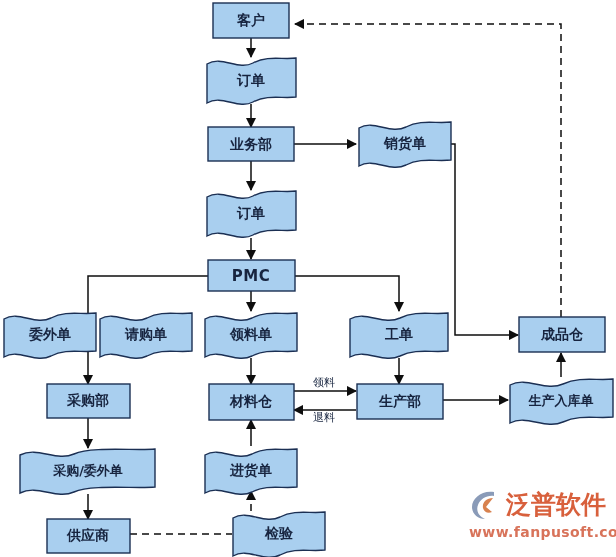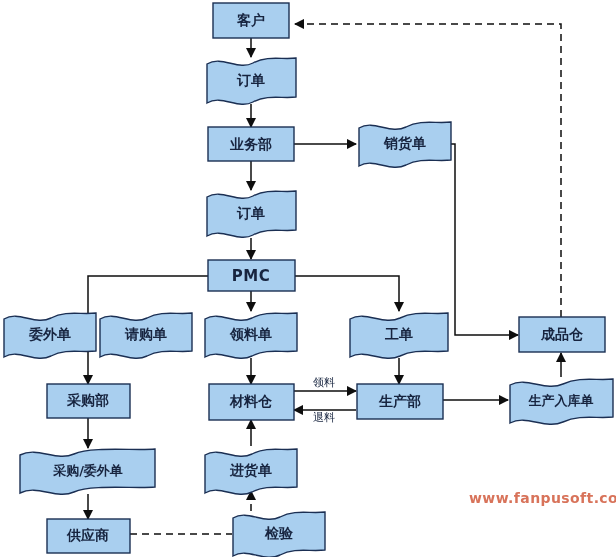--- a/index.html
+++ b/index.html
@@ -240,16 +240,26 @@
                             L 325,550 C 311,552 295,547 280,555 C 264,563 248,547 233,556 Z"></path>
       <text class="node-label" x="279" y="534">检验</text>
       <rect class="hit" x="233" y="510" width="93" height="47"></rect>
     </g>
 
     <text class="edge-label" x="324" y="383">领料</text>
     <text class="edge-label" x="324" y="418">退料</text>
   </svg>
 
   <div id="watermark">
+    <div class="wm-row">
+      <div class="wm-mark">
+        <svg viewBox="0 0 34 34" width="34" height="34">
+          <path d="M 26 5 C 14 3 4 11 4 20 C 4 27 10 32 17 32 C 10 29 8 23 10 18
+                   C 12 12 19 8 26 9 Z" fill="#8a9bb8"></path>
+          <path d="M 25 11 C 18 11 14 16 15 21 C 16 25 20 27 24 25 L 18 20 Z" fill="#d8824f"></path>
+        </svg>
+      </div>
+      <div class="wm-text">泛普软件</div>
+    </div>
     <div class="wm-url">www.fanpusoft.com</div>
   </div>
 
 </div>
 
 </body></html>

